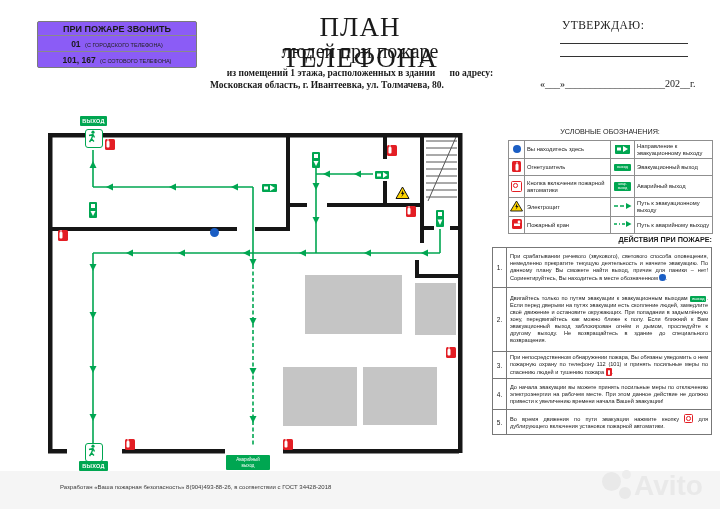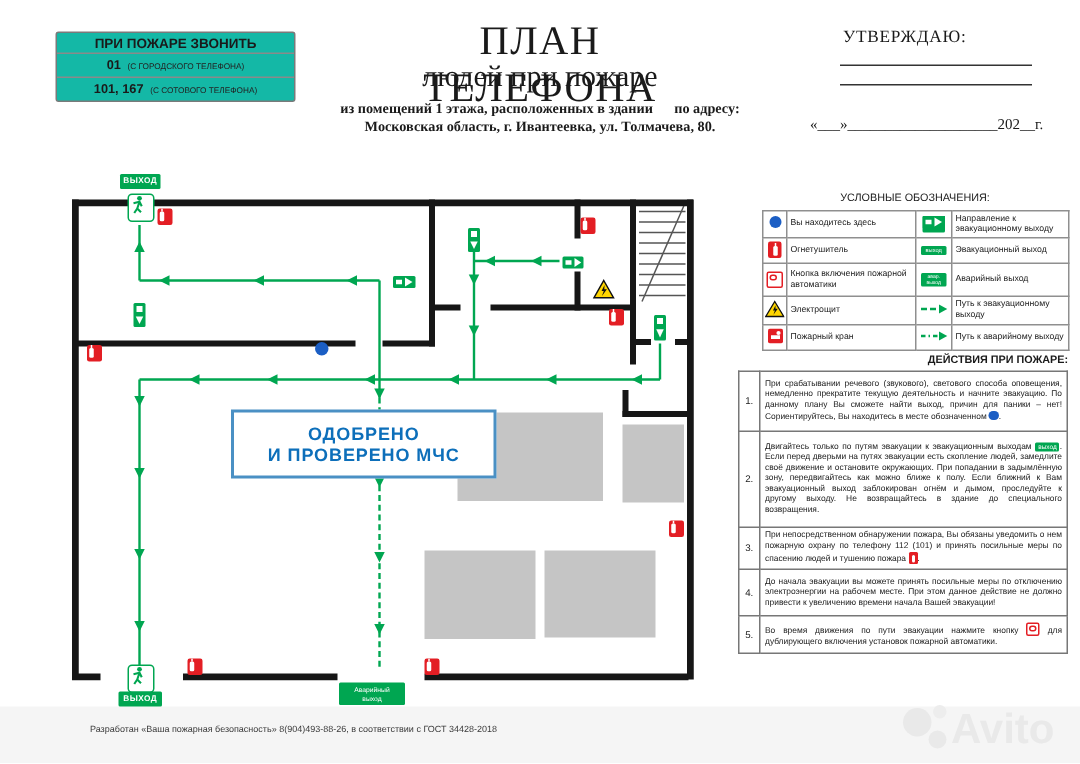--- a/index.html
+++ b/index.html
@@ -1,33 +1,33 @@
 <!DOCTYPE html>
 <html><head>
 <meta charset="utf-8">
 <style>
   html,body{margin:0;padding:0;background:#ffffff;}
   #canvas{position:relative;width:720px;height:509px;background:#ffffff;overflow:hidden;
           font-family:"Liberation Sans",sans-serif;color:#1a1a1a;}
   .abs{position:absolute;}
 
   
-  #phonebox{left:37px;top:21px;width:158px;border:1px solid #7a7a7a;border-radius:2px;background:#14b8a6;}
+  #phonebox{left:37px;top:21px;width:158px;border:1px solid #7a7a7a;border-radius:2px;background:#8b5cf6;}
   #phonebox .ph-row{border-top:1px solid #8a8a8a;text-align:center;padding:1px 0;line-height:10px;white-space:nowrap;}
   #phonebox .ph-head{border-top:none;font-weight:bold;font-size:9px;padding:2px 0 1px;}
   .ph-num{font-weight:bold;font-size:8.5px;}
   .ph-note{font-size:5.5px;color:#222;}
 
   
   #title-main{left:240px;top:12px;width:240px;text-align:center;font-family:"Liberation Serif",serif;
               font-size:27px;letter-spacing:1px;}
   #title-sub{left:240px;top:40px;width:240px;text-align:center;font-family:"Liberation Serif",serif;font-size:20px;}
   #desc1{left:210px;top:68px;width:300px;text-align:center;font-family:"Liberation Serif",serif;
          font-size:9.5px;font-weight:bold;white-space:pre;}
-  #desc2{left:210px;top:80px;width:300px;text-align:center;font-family:"Liberation Serif",serif;
+  #desc2{left:210px;top:80px;width:300px;text-align:left;font-family:"Liberation Serif",serif;
          font-size:9.5px;font-weight:bold;}
 
   
   #approve-label{left:562px;top:19px;font-family:"Liberation Serif",serif;font-size:11.5px;letter-spacing:0.5px;}
   .sig-line{left:560px;width:128px;height:1px;background:#333;}
   #approve-date{left:540px;top:78px;width:172px;font-family:"Liberation Serif",serif;font-size:10px;white-space:nowrap;}
 
   
   #plan{left:40px;top:105px;width:425px;height:370px;}
   #plan svg{position:absolute;left:0;top:0;}
@@ -298,24 +298,20 @@
 
     <div class="abs" style="left:355px;top:81px;">
       <svg width="15" height="14">
           <polygon points="7.5,1 14,12.5 1,12.5" fill="#ffd500" stroke="#111" stroke-width="1"></polygon>
       <polygon points="8,4 6,8 7.5,8 6.3,11.3 9.6,6.8 7.9,6.8" fill="#111"></polygon>
         </svg>
     </div>
 
     <div class="abs you-dot" style="left:170px;top:123px;"></div>
 
-    <div class="abs" id="stamp">
-      <div>ОДОБРЕНО</div>
-      <div>И ПРОВЕРЕНО МЧС</div>
-    </div>
   </div>
 
   <div class="abs" id="legend-title">УСЛОВНЫЕ ОБОЗНАЧЕНИЯ:</div>
   <table class="abs" id="legend">
     <colgroup>
         <col style="width:16px">
         <col style="width:86px">
         <col style="width:24px">
         <col style="width:78px">
       </colgroup>

